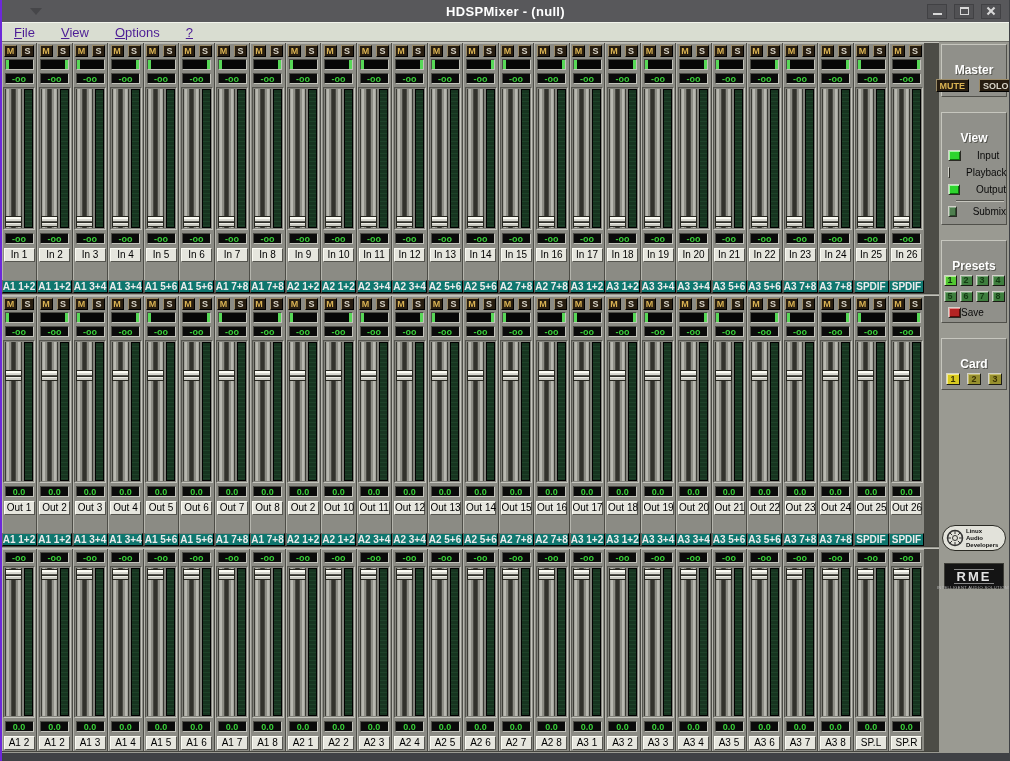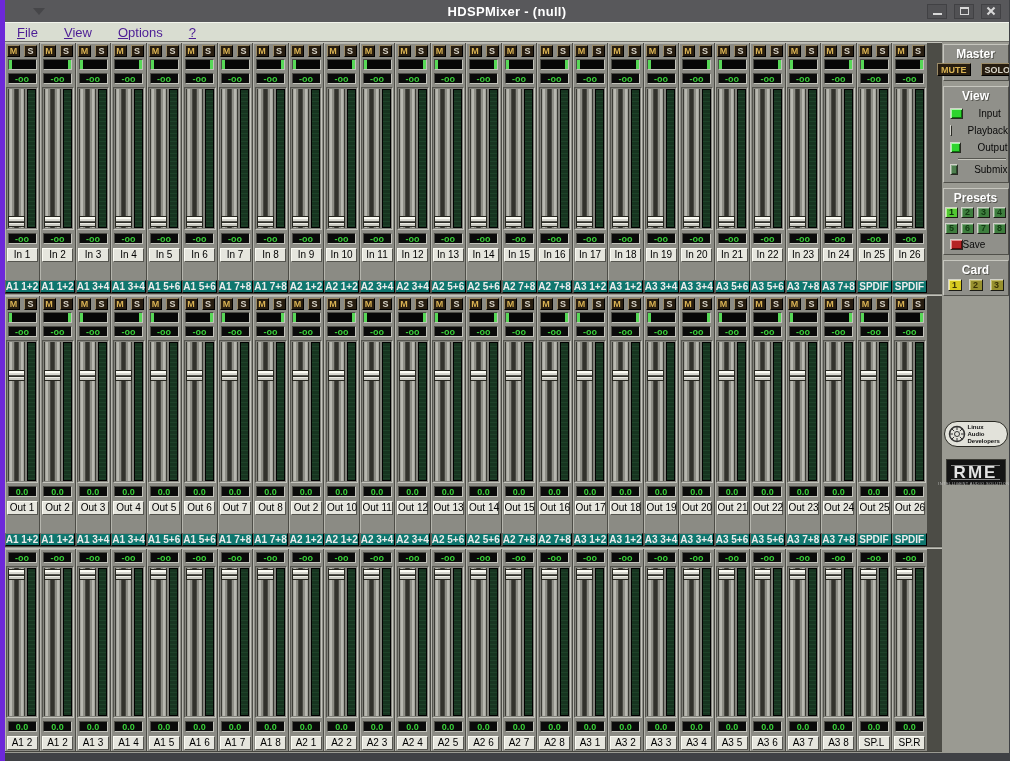--- a/index.html
+++ b/index.html
@@ -1,20 +1,20 @@
 <!DOCTYPE html>
 <html><head>
 <meta charset="utf-8">
 <style>
   * { box-sizing: border-box; margin: 0; padding: 0; }
   html,body { background:#2e3033; }
   body { font-family:"Liberation Sans","DejaVu Sans",sans-serif; }
 
   .window { position:relative; width:1010px; height:761px; background:#9a9a92;
-            border-left:5px solid #6d28d9; border-right:1px solid #3f4145; overflow:hidden; }
+            border-left:2px solid #6d28d9; border-right:1px solid #3f4145; overflow:hidden; }
 
   
   .titlebar { height:22px; background:#58585b; display:flex; align-items:center; position:relative; }
   .win-menu-tri { width:0; height:0; margin-left:28px;
     border-left:6px solid transparent; border-right:6px solid transparent; border-top:7px solid #464649; }
   .title-text { position:absolute; left:0; right:0; text-align:center; color:#ffffff;
     font-weight:bold; font-size:13px; letter-spacing:.3px; }
   .win-btns { margin-left:auto; display:flex; gap:7px; padding-right:8px; z-index:2; }
   .wbtn { width:20px; height:15px; background:#515154; border:1px solid #414144;
     display:flex; align-items:center; justify-content:center; cursor:default; }
@@ -82,21 +82,21 @@
 
   .chname { width:31px; height:14px; margin-top:4px; background:#e6e6de; color:#000;
     font-size:10px; line-height:12px; text-align:center; border:1px solid;
     border-color:#fbfbf3 #55554f #55554f #fbfbf3; white-space:nowrap; }
   .chdest { width:35px; height:13px; margin-top:18px; background:#0f766e; color:#ececec;
     font-size:10px; font-weight:bold; line-height:11px; text-align:center; border:1px solid;
     border-color:#7c7c76 #000 #000 #6a6a64; white-space:nowrap; }
 
   
   .sidebar { flex:1; padding-top:2px; background:#9a9a92; display:flex; flex-direction:column; align-items:center; }
-  .panel { width:66px; margin-bottom:5px; padding:2px 0 4px; background:#90908a;
+  .panel { width:66px; margin-bottom:15px; padding:18px 0 4px; background:#90908a;
     border:1px solid; border-color:#c6c6be #50504a #50504a #c6c6be; }
   .panel-title { text-align:center; color:#ffffff; font-size:12px; font-weight:bold;
     text-shadow:1px 1px 0 #55554f; margin-bottom:2px; }
 
   .master-btns { display:flex; justify-content:center; gap:10px; }
   .mbtn { height:13px; padding:0 3px; background:#271d10; border:1px solid;
     border-color:#9a8a66 #000 #000 #9a8a66; font-size:9px; font-weight:bold; line-height:10px; cursor:default; }
   .mbtn.mute { color:#d9b252; }
   .mbtn.solo { color:#d8d4c8; }
 
@@ -121,21 +121,21 @@
   .cbtn[data-state="on"]  { background:#d8ca20; color:#3a3206; box-shadow:inset 1px 1px 0 #f4ec8a; }
   .cbtn[data-state="off"] { background:#97902e; color:#3a3206; box-shadow:inset 1px 1px 0 #c4bc6a; }
 
   .logos { display:flex; flex-direction:column; align-items:center; margin-top:120px; }
   .lad-badge { width:64px; height:26px; border-radius:13px; background:#e2e2da; border:1px solid #2a2a24;
     display:flex; align-items:center; gap:2px; padding-left:3px; }
   .lad-text { font-size:6px; font-weight:bold; color:#101010; line-height:7px; }
   .alsa-wrap { margin-top:6px; }
   .rme-badge { margin-top:12px; width:60px; height:26px; background:#141414; border:1px solid #3c3c36;
     display:flex; flex-direction:column; align-items:center; justify-content:center; }
-  .rme-word { font-size:17px; font-weight:bold; color:#e4e4e4; letter-spacing:2px; line-height:13px;
+  .rme-word { font-size:13px; font-weight:bold; color:#e4e4e4; letter-spacing:2px; line-height:13px;
     border-top:1px solid #888; border-bottom:1px solid #888; padding:0 3px;margin-top:7px; }
   .rme-sub { font-size:4px; color:#bcbcbc; letter-spacing:.4px; margin-top:1px; white-space:nowrap; }
 
   .bottom-border { position:absolute; left:0; right:0; bottom:0; height:8px; background:#3f4145; }
 </style>
 </head>
 <body>
 
 <div class="window">
 

